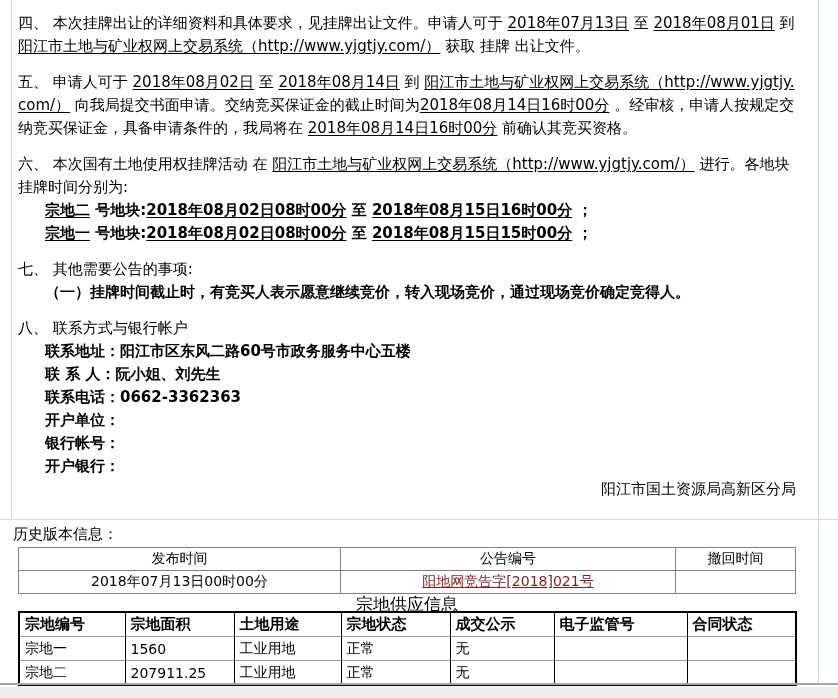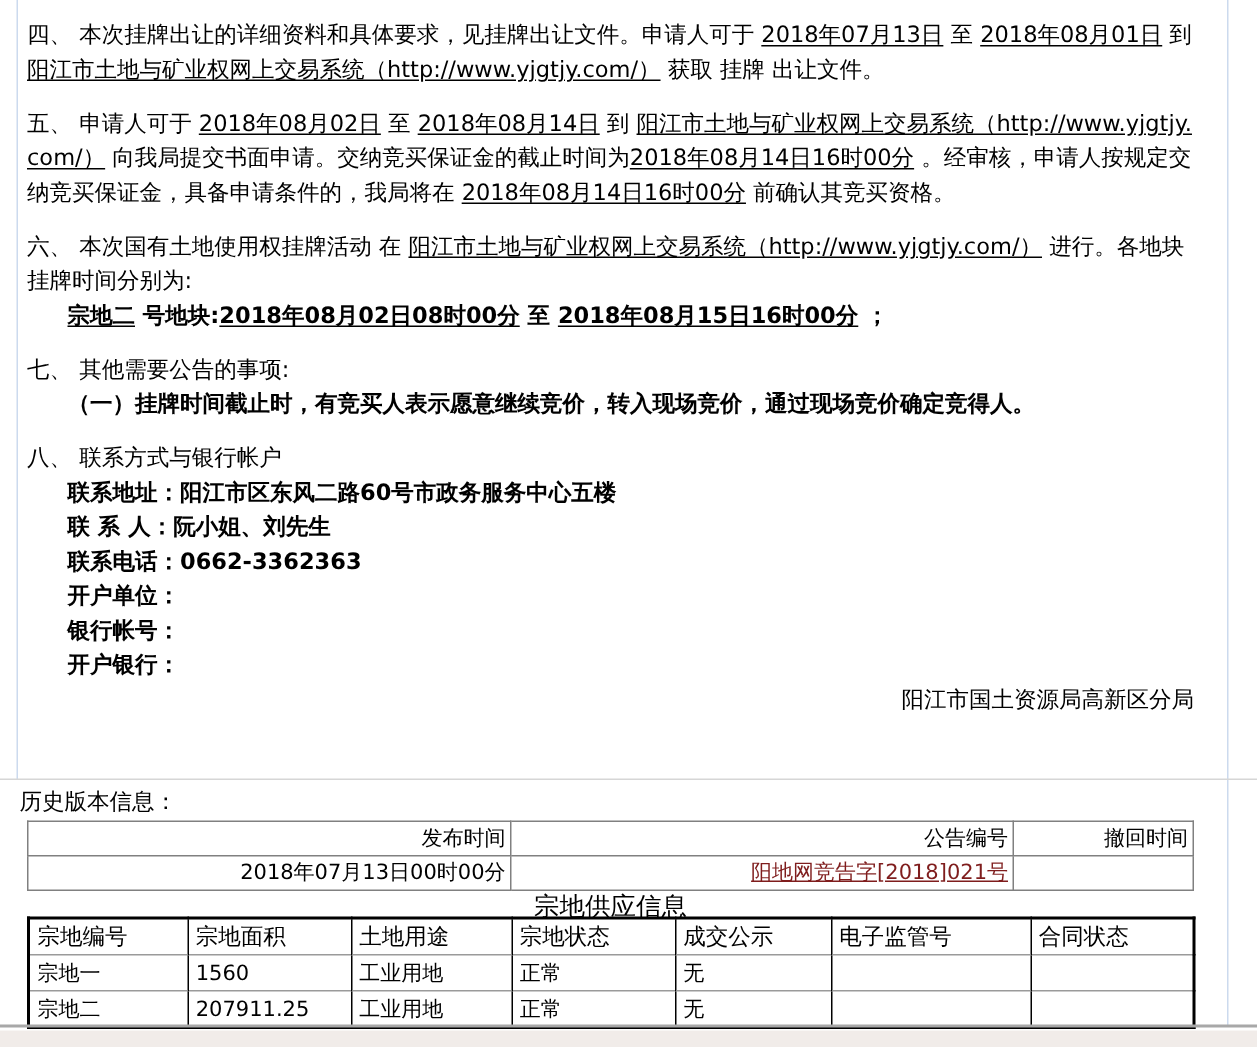--- a/index.html
+++ b/index.html
@@ -29,55 +29,56 @@
   .u { text-decoration: underline; text-underline-offset: 2px; }
   .signature { margin-top: 0; text-align: right; padding-right: 2px; }
 
   
   .history-label { position: absolute; left: 13px; top: 525px; font-size: 15px; }
   table { border-collapse: collapse; table-layout: fixed; }
   .history-table { position: absolute; left: 18px; top: 547px; width: 778px; font-size: 14px; }
   .history-table td {
     border: 1px solid #808080;
     padding: 1px 3px; height: 20px;
-    text-align: right; vertical-align: middle;
+    text-align: center; vertical-align: middle;
     overflow: hidden; white-space: nowrap;
   }
   .notice-link { color: #7f1d1d; text-decoration: underline; cursor: pointer; }
 
   
   .supply-title { position: absolute; left: 18px; top: 593px; width: 778px; text-align: center; font-size: 17px; }
   .supply-table { position: absolute; left: 18px; top: 611px; width: 778px; font-size: 14px; border: 2px solid #000000; }
   .supply-table th, .supply-table td {
     border-left: 1px solid #000000;
     border-top: 1px solid #9a9a9a;
     padding: 1px 5px; height: 21px;
     text-align: left; vertical-align: middle;
     overflow: hidden; white-space: nowrap;
   }
-  .supply-table th { font-weight: normal; font-size: 15px; }
+  .supply-table th { font-weight: bold; font-size: 15px; }
   .supply-table tr:first-child th { border-top: none; }
   .supply-table th:first-child, .supply-table td:first-child { border-left: none; }
 
   
   .bottom-line { position: absolute; left: 0; top: 683px; width: 838px; height: 2px; background: #a8a8a8; }
   .bottom-band { position: absolute; left: 0; top: 686px; width: 838px; height: 12px; background: #f1ece9; border-top: 1px solid #ffffff; box-sizing: border-box; }
 </style>
 </head>
 <body>
 
 <div class="vline-left"></div>
 <div class="vline-right"></div>
 <div class="hline-panel"></div>
 
 <div class="doc" id="doc">
     <div class="main"><span>四、 本次挂牌出让的详细资料和具体要求，见挂牌出让文件。申请人可于 </span><span class="u">2018年07月13日</span><span> 至 </span><span class="u">2018年08月01日</span><span> 到 </span><span class="u">阳江市土地与矿业权网上交易系统（http://www.yjgtjy.com/）</span><span> 获取 挂牌 出让文件。</span></div>
     <div class="main"><span>五、 申请人可于 </span><span class="u">2018年08月02日</span><span> 至 </span><span class="u">2018年08月14日</span><span> 到 </span><span class="u">阳江市土地与矿业权网上交易系统（http://www.yjgtjy.com/）</span><span> 向我局提交书面申请。交纳竞买保证金的截止时间为</span><span class="u">2018年08月14日16时00分</span><span> 。经审核，申请人按规定交纳竞买保证金，具备申请条件的，我局将在 </span><span class="u">2018年08月14日16时00分</span><span> 前确认其竞买资格。</span></div>
     <div class="main"><span>六、 本次国有土地使用权挂牌活动 在 </span><span class="u">阳江市土地与矿业权网上交易系统（http://www.yjgtjy.com/）</span><span> 进行。各地块挂牌时间分别为:</span></div>
     <div class="sub"><span class="u">宗地二</span><span> 号地块:</span><span class="u">2018年08月02日08时00分</span><span> 至 </span><span class="u">2018年08月15日16时00分</span><span> ；</span></div>
+    <div class="sub"><span class="u">宗地一</span><span> 号地块:</span><span class="u">2018年08月02日08时00分</span><span> 至 </span><span class="u">2018年08月15日15时00分</span><span> ；</span></div>
     <div class="main"><span>七、 其他需要公告的事项:</span></div>
     <div class="sub"><span>（一）挂牌时间截止时，有竞买人表示愿意继续竞价，转入现场竞价，通过现场竞价确定竞得人。</span></div>
     <div class="main"><span>八、 联系方式与银行帐户</span></div>
     <div class="sub"><span>联系地址：阳江市区东风二路60号市政务服务中心五楼</span></div>
     <div class="sub"><span>联 系 人：阮小姐、刘先生</span></div>
     <div class="sub"><span>联系电话：0662-3362363</span></div>
     <div class="sub"><span>开户单位：</span></div>
     <div class="sub"><span>银行帐号：</span></div>
     <div class="sub"><span>开户银行：</span></div>
     <div class="signature">阳江市国土资源局高新区分局</div>

